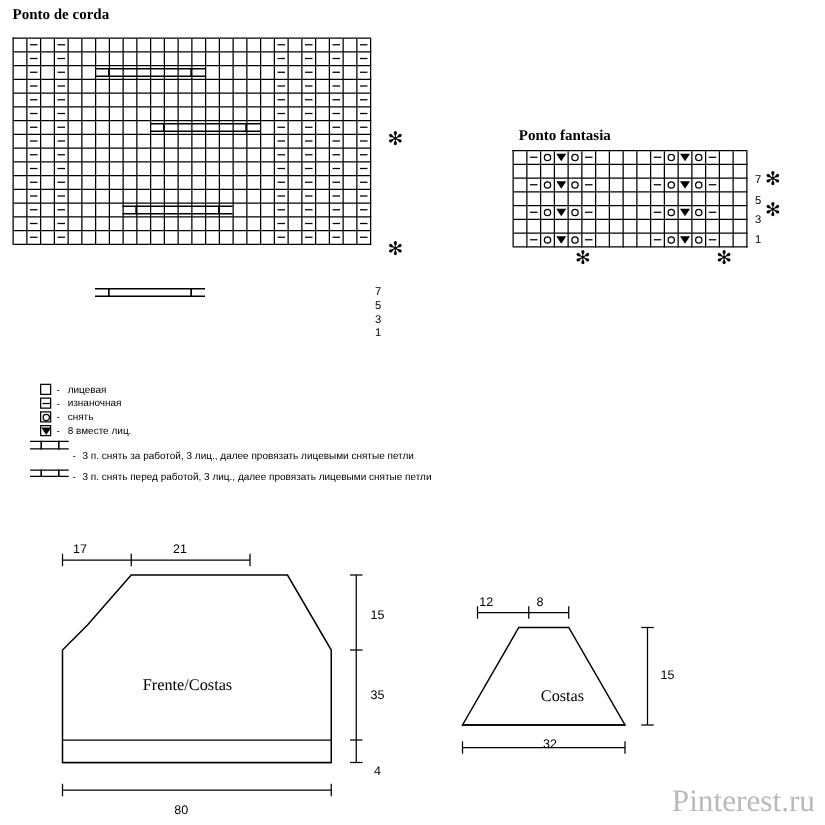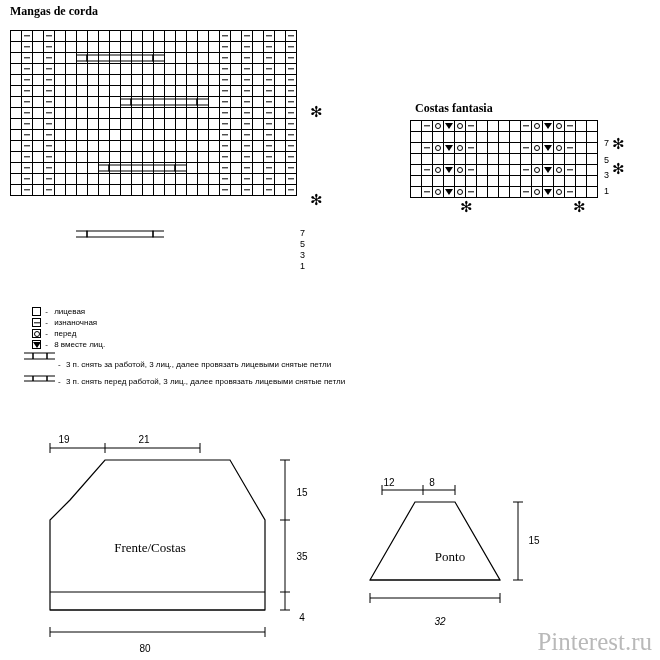--- a/index.html
+++ b/index.html
@@ -110,21 +110,21 @@
     font-family:"Liberation Serif", serif;
     font-size:25px;
     color:#b9b9b9;
     letter-spacing:0px;
   }
   svg{display:block;overflow:visible;}
 </style>
 </head>
 <body>
 
-<div class="title abs" style="left:10px;top:4px;">Mangas de corda</div>
+<div class="title abs" style="left:10px;top:4px;">Ponto de corda</div>
 
 <div id="grid-corda" class="grid" style="left: 10px; top: 30px; width: 286px; height: 165px;">
     <div class="cell" style="left: 0px; top: 0px; width: 11px; height: 11px;"></div>
     <div class="cell" style="left: 11px; top: 0px; width: 11px; height: 11px;">
       <span class="dash"></span>
     </div>
     <div class="cell" style="left: 22px; top: 0px; width: 11px; height: 11px;"></div>
     <div class="cell" style="left: 33px; top: 0px; width: 11px; height: 11px;">
       <span class="dash"></span>
     </div>
@@ -708,21 +708,21 @@
 </svg>
 
 <div class="star" style="left:310px;top:104px;">✻</div>
 <div class="star" style="left:310px;top:192px;">✻</div>
 
 <div class="rownum" style="left:300px;top:228px;">7</div>
 <div class="rownum" style="left:300px;top:239px;">5</div>
 <div class="rownum" style="left:300px;top:250px;">3</div>
 <div class="rownum" style="left:300px;top:261px;">1</div>
 
-<div class="title abs" style="left:415px;top:101px;">Costas fantasia</div>
+<div class="title abs" style="left:415px;top:101px;">Ponto fantasia</div>
 
 <div id="grid-fantasia" class="grid" style="left: 410px; top: 120px; width: 187px; height: 77px;">
     <div class="cell" style="left: 0px; top: 0px; width: 11px; height: 11px;"></div>
     <div class="cell" style="left: 11px; top: 0px; width: 11px; height: 11px;">
       <span class="dash"></span>
     </div>
     <div class="cell" style="left: 22px; top: 0px; width: 11px; height: 11px;">
       <span class="circ"></span>
     </div>
     <div class="cell" style="left: 33px; top: 0px; width: 11px; height: 11px;">
@@ -935,21 +935,21 @@
   <span class="legend-text" style="margin-left:4px;">лицевая</span>
 </div>
 <div class="legend-row" style="left:32px;top:318px;">
   <span class="legend-box"><span class="dash"></span></span>
   <span class="legend-text">-</span>
   <span class="legend-text" style="margin-left:4px;">изнаночная</span>
 </div>
 <div class="legend-row" style="left:32px;top:329px;">
   <span class="legend-box"><span class="circ"></span></span>
   <span class="legend-text">-</span>
-  <span class="legend-text" style="margin-left:4px;">перед</span>
+  <span class="legend-text" style="margin-left:4px;">снять</span>
 </div>
 <div class="legend-row" style="left:32px;top:340px;">
   <span class="legend-box"><span class="tri"></span></span>
   <span class="legend-text">-</span>
   <span class="legend-text" style="margin-left:4px;">8 вместе лиц.</span>
 </div>
 
 <div class="legend-row" style="left:22px;top:350px;">
   <svg width="34" height="12">
     <path d="M2,9 L11,9 L11,3 L25,3 L25,9 L33,9" fill="none" stroke="#000" stroke-width="1"></path>
@@ -988,21 +988,21 @@
   <line x1="250" y1="20" x2="260" y2="20" stroke="#000" stroke-width="1"></line>
   <line x1="250" y1="80" x2="260" y2="80" stroke="#000" stroke-width="1"></line>
   <line x1="250" y1="152" x2="260" y2="152" stroke="#000" stroke-width="1"></line>
   <line x1="250" y1="170" x2="260" y2="170" stroke="#000" stroke-width="1"></line>
 
   <line x1="20" y1="192" x2="235" y2="192" stroke="#000" stroke-width="1"></line>
   <line x1="20" y1="187" x2="20" y2="197" stroke="#000" stroke-width="1"></line>
   <line x1="235" y1="187" x2="235" y2="197" stroke="#000" stroke-width="1"></line>
 </svg>
 
-<div class="dim-label" style="left:44px;top:434px;width:40px;">19</div>
+<div class="dim-label" style="left:44px;top:434px;width:40px;">17</div>
 <div class="dim-label" style="left:124px;top:434px;width:40px;">21</div>
 <div class="dim-label" style="left:290px;top:487px;width:24px;">15</div>
 <div class="dim-label" style="left:290px;top:551px;width:24px;">35</div>
 <div class="dim-label" style="left:290px;top:612px;width:24px;">4</div>
 <div class="dim-label" style="left:125px;top:643px;width:40px;">80</div>
 <div class="piece-label" style="left:60px;top:540px;width:180px;">Frente/Costas</div>
 
 <svg class="schem" style="left:360px;top:480px;" width="200" height="150">
 
   <path d="M10,100 L55,22 L95,22 L140,100 Z" fill="none" stroke="#000" stroke-width="1.2"></path>
@@ -1018,16 +1018,16 @@
   <line x1="153" y1="100" x2="163" y2="100" stroke="#000" stroke-width="1"></line>
 
   <line x1="10" y1="118" x2="140" y2="118" stroke="#000" stroke-width="1"></line>
   <line x1="10" y1="113" x2="10" y2="123" stroke="#000" stroke-width="1"></line>
   <line x1="140" y1="113" x2="140" y2="123" stroke="#000" stroke-width="1"></line>
 </svg>
 
 <div class="dim-label" style="left:372px;top:477px;width:34px;">12</div>
 <div class="dim-label" style="left:415px;top:477px;width:34px;">8</div>
 <div class="dim-label" style="left:522px;top:535px;width:24px;">15</div>
-<div class="dim-label" style="left:425px;top:616px;width:30px;font-style:italic;">32</div>
-<div class="piece-label" style="left:390px;top:549px;width:120px;">Ponto</div>
+<div class="dim-label" style="left:425px;top:590px;width:30px;">32</div>
+<div class="piece-label" style="left:390px;top:549px;width:120px;">Costas</div>
 
 <div class="watermark">Pinterest.ru</div>
 
 </body></html>

